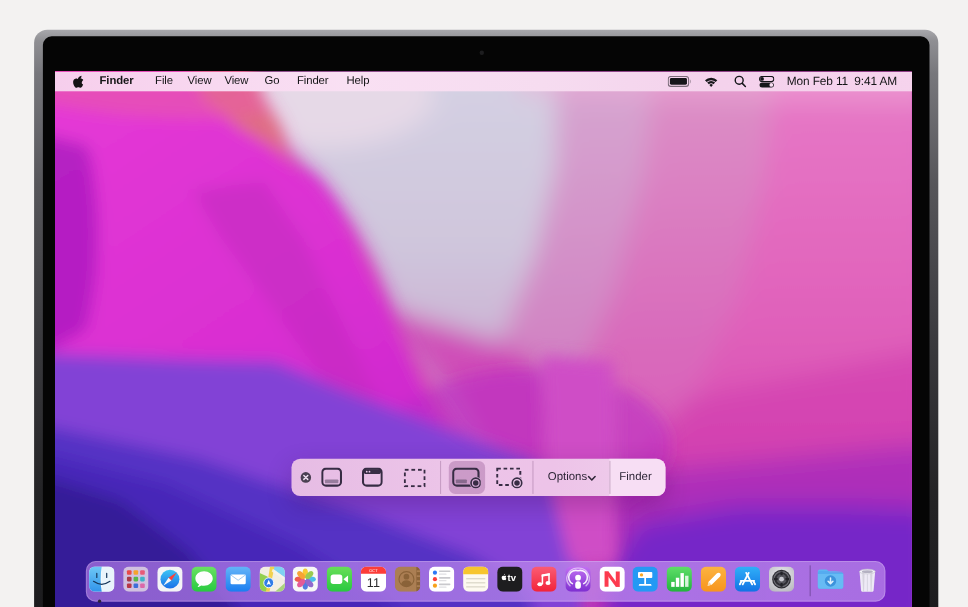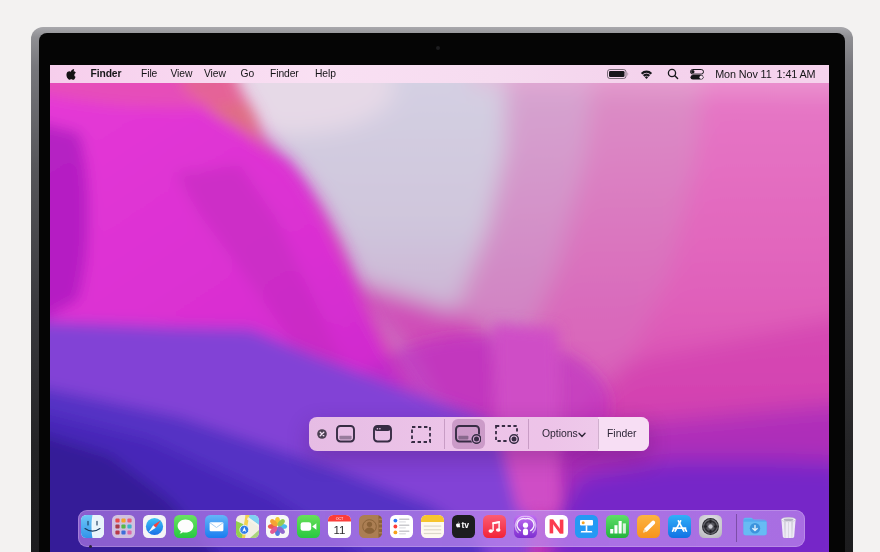--- a/index.html
+++ b/index.html
@@ -16,21 +16,21 @@
 
   
   .menubar{position:absolute;left:0;top:0;width:779px;height:18px;
      background:linear-gradient(90deg,#f6ceec 0%,#f8d8f0 18%,#f9e0f3 33%,#f6dcf0 55%,#f4d2ec 75%,#f6d3ed 100%);padding-left:25px;}
   .mi{position:absolute;top:0;height:18px;line-height:18px;font-size:10.3px;color:#151517;letter-spacing:-0.1px;}
   .mi.b{font-weight:bold;}
 
   
   .toolbar{position:absolute;left:215px;top:352px;width:340px;height:34px;border-radius:8px;
       background:linear-gradient(90deg,#e6bce4 0%,#ecc4e8 40%,#edc3e8 70%,#eec9ea 85%);
-      box-shadow:0 8px 22px rgba(60,10,70,0.25);margin-left:44px;}
+      box-shadow:0 8px 22px rgba(60,10,70,0.25);}
   .tsep{position:absolute;top:2px;width:1px;height:30px;background:rgba(90,40,90,0.25);}
   .trecbg{position:absolute;left:289px;top:0;width:51px;height:34px;border-radius:0 8px 8px 0;background:rgba(255,238,252,0.55);}
   .tsel{position:absolute;left:143px;top:2px;width:33px;height:30px;border-radius:6px;background:rgba(115,45,115,0.27);}
   .tlabel{position:absolute;top:0;height:34px;line-height:34px;font-size:10.4px;color:#2e2637;}
 
   
   .dock{position:absolute;left:27.5px;top:445px;width:727.5px;height:36.5px;border-radius:9px;
       background:linear-gradient(90deg,rgba(172,120,228,0.72),rgba(180,128,232,0.72) 30%,rgba(190,140,238,0.74) 70%,rgba(188,138,236,0.72));
       box-shadow:inset 0 0 0 1px rgba(255,255,255,0.2);}
   .dsep{position:absolute;left:686px;top:449px;width:1px;height:28px;background:rgba(40,20,60,0.35);}
@@ -156,22 +156,22 @@
       <svg style="position:absolute;left:616.5px;top:3px" width="12" height="12" viewBox="0 0 12 12">
         <circle cx="5" cy="5" r="3.6" fill="none" stroke="#16161a" stroke-width="1.3"></circle>
         <line x1="7.8" y1="7.8" x2="10.6" y2="10.6" stroke="#16161a" stroke-width="1.4" stroke-linecap="round"></line>
       </svg>
       <svg style="position:absolute;left:639.5px;top:3.5px" width="14" height="11" viewBox="0 0 14 11">
         <rect x="0.5" y="0.5" width="13" height="4.6" rx="2.3" fill="none" stroke="#16161a" stroke-width="1"></rect>
         <circle cx="2.8" cy="2.8" r="1.7" fill="#16161a"></circle>
         <rect x="0.5" y="5.9" width="13" height="4.6" rx="2.3" fill="#16161a"></rect>
         <circle cx="11.2" cy="8.2" r="1.7" fill="#fae0f4"></circle>
       </svg>
-      <div class="mi" style="left:665.2px;font-size:10.8px">Mon Nov 11</div>
-      <div class="mi" style="left:726.6px;font-size:10.8px">1:41 AM</div>
+      <div class="mi" style="left:665.2px;font-size:10.8px">Mon Feb 11</div>
+      <div class="mi" style="left:726.6px;font-size:10.8px">9:41 AM</div>
     </div>
 
     <div class="toolbar">
       <div class="trecbg"></div>
       <div class="tsel"></div>
       <div class="tsep" style="left:135px"></div>
       <div class="tsep" style="left:219px"></div>
       <div class="tsep" style="left:289px"></div>
       <svg style="position:absolute;left:8px;top:11.5px" width="10" height="10" viewBox="0 0 10 10">
         <circle cx="5" cy="5" r="4.8" fill="#4b3f52"></circle>

